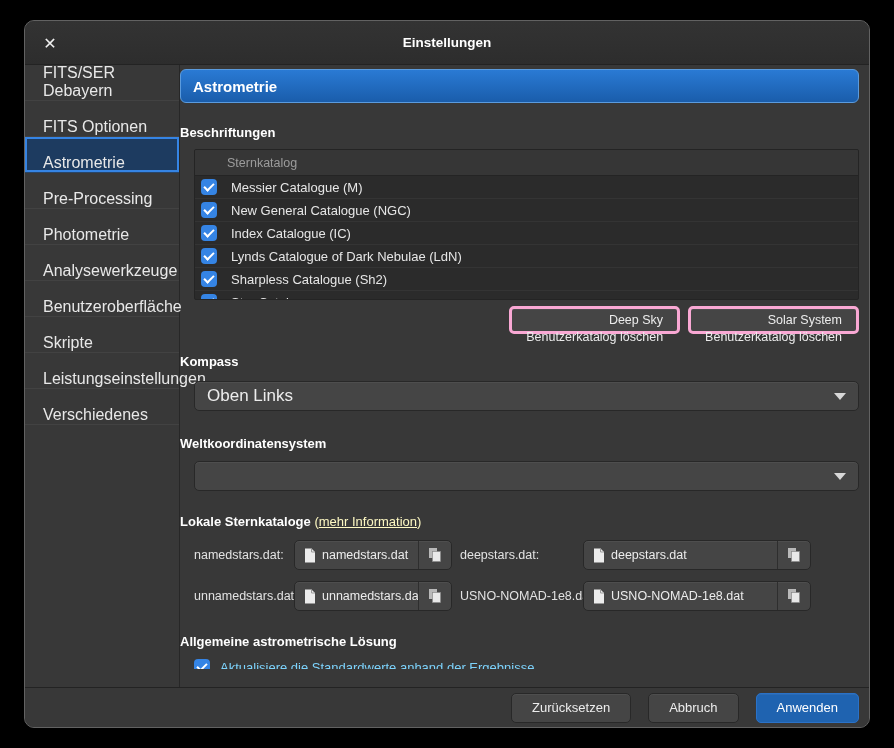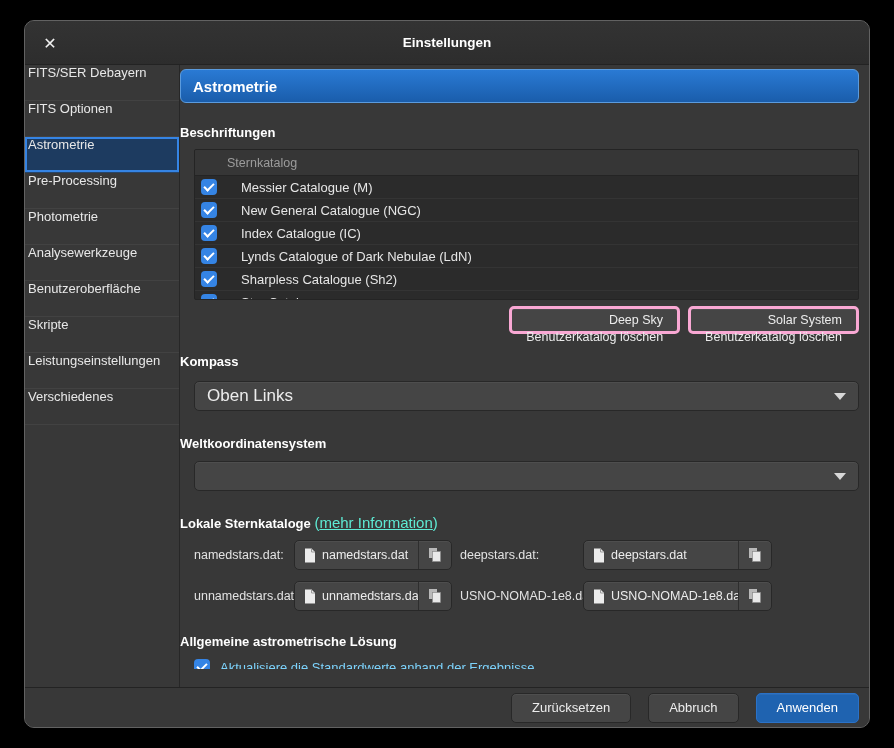--- a/index.html
+++ b/index.html
@@ -26,22 +26,22 @@
     display: flex; align-items: center; justify-content: center;
     color: #efefef; font-size: 16px; font-weight: bold; border-radius: 50%;
     cursor: default;
   }
 
   
   .middle { flex: 1; display: flex; min-height: 0; }
 
   .sidebar { width: 155px; flex: none; border-right: 1px solid #272727; }
   .side-item {
-    height: 36px; display: flex; align-items: flex-start; padding-left: 3px;
-    font-size: 13px; color: #e8e8e8; border-bottom: 1px solid rgba(255,255,255,0.05);
+    height: 36px; display: flex; align-items: flex-end; padding-left: 18px;
+    font-size: 16px; color: #e8e8e8; border-bottom: 1px solid rgba(255,255,255,0.05);
   }
   .side-item.sel {
     box-shadow: inset 0 0 0 2px #3584e4;
     background: #1d3b60;
   }
 
   .content { flex: 1; padding: 4px 10px 0 0; overflow: hidden; }
   .ind { margin-left: 14px; }
 
   .page-header {
@@ -63,21 +63,21 @@
   .table {
     margin-top: 8px; height: 151px; overflow: hidden;
     border: 1px solid #242424; background: #2b2b2b; border-radius: 2px;
   }
   .thead {
     height: 26px; display: flex; align-items: center; padding-left: 32px;
     background: #363636; border-bottom: 1px solid #242424;
     color: #9c9c9c; font-size: 12.5px;
   }
   .trow {
-    height: 23px; display: flex; align-items: center; gap: 24px; padding-left: 6px;
+    height: 23px; display: flex; align-items: center; gap: 14px; padding-left: 6px;
     border-bottom: 1px solid #343434; font-size: 13px; color: #e6e6e6;
   }
   .checkbox {
     width: 16px; height: 16px; flex: none; background: #3584e4; border-radius: 4px;
     position: relative;
   }
   .checkbox::after {
     content: ""; position: absolute; left: 5px; top: 2px; width: 4px; height: 8px;
     border: solid #fff; border-width: 0 2px 2px 0; transform: rotate(45deg);
   }
@@ -99,35 +99,35 @@
   .c1 { margin-top: 11px; }
   .c2 { margin-top: 9px; }
   .combo .spacer { flex: 1; }
   .chevron {
     width: 0; height: 0;
     border-left: 6px solid transparent; border-right: 6px solid transparent;
     border-top: 7px solid #d8d8d8;
   }
 
   
-  .link-part { color: #5eead4; font-size: 15px; font-weight: normal; }
+  .link-part { color: #fef9c3; font-size: 13px; font-weight: normal; }
   .link-part .lnk { text-decoration: underline; }
   .file-row { display: flex; align-items: center; height: 30px; }
   .fr1 { margin-top: 10px; }
   .fr2 { margin-top: 11px; }
   .f-label { font-size: 12.5px; color: #e2e2e2; white-space: nowrap; overflow: hidden; }
   .f-label.w1 { width: 100px; flex: none; }
   .f-label.w2 { width: 131px; flex: none; padding-left: 8px; }
   .filebtn {
     height: 30px; display: flex; align-items: center;
     background: #454545; border: 1px solid #282828; border-radius: 5px;
     box-shadow: inset 0 1px rgba(255,255,255,0.05); overflow: hidden;
   }
   .filebtn.wA { width: 158px; flex: none; }
-  .filebtn.wB { width: 189px; flex: none; }
+  .filebtn.wB { width: 228px; flex: none; }
   .filebtn .ficon { flex: none; margin: 0 6px 0 9px; display: flex; }
   .filebtn .ftext { flex: 1; font-size: 12.5px; color: #ececec; white-space: nowrap; overflow: hidden; }
   .filebtn .fsep { width: 1px; height: 100%; background: #2e2e2e; flex: none; }
   .filebtn .browse { width: 32px; flex: none; display: flex; align-items: center; justify-content: center; }
 
   .partial-row {
     margin-top: 6px; height: 13px; overflow: hidden;
   }
   .partial-row .inner { height: 22px; display: flex; align-items: center; gap: 10px; font-size: 13px; color: #7dd3fc; }
 

